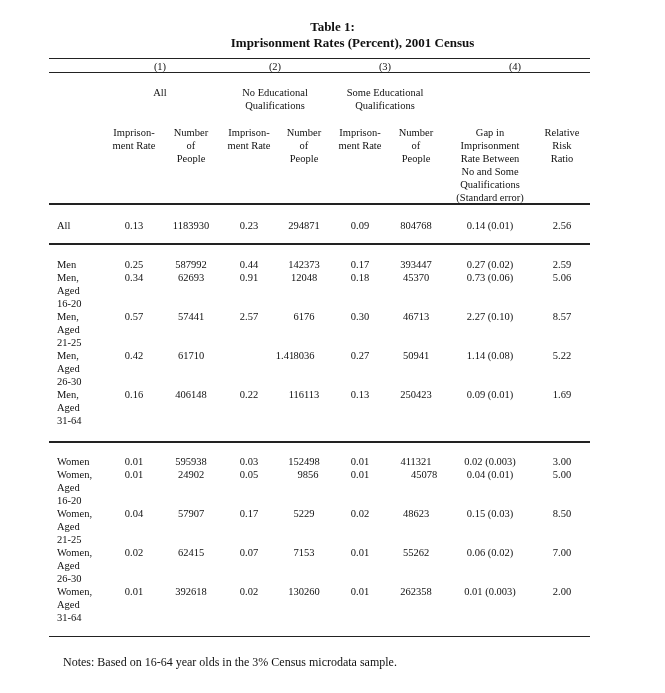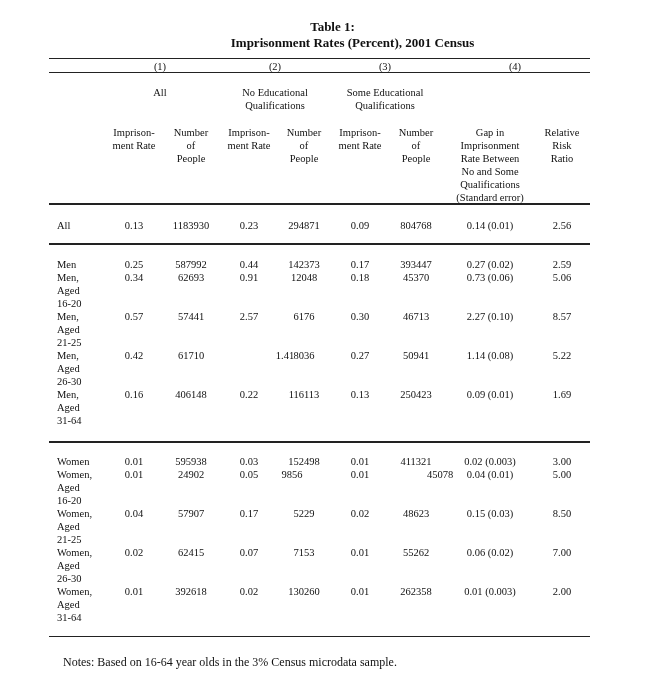--- a/index.html
+++ b/index.html
@@ -159,23 +159,23 @@
   <div class="cell" style="left:490px;top:455px;">0.02 (0.003)</div>
   <div class="cell" style="left:562px;top:455px;">3.00</div>
 </div>
 <div>
   <div class="rowlabel" style="top:468px;">Women,
 Aged
 16-20</div>
   <div class="cell" style="left:134px;top:468px;">0.01</div>
   <div class="cell" style="left:191px;top:468px;">24902</div>
   <div class="cell" style="left:249px;top:468px;">0.05</div>
-  <div class="cell" style="left:288px;top:468px;padding-left:8px;">9856</div>
+  <div class="cell" style="left:304px;top:468px;padding-left:8px;">9856</div>
   <div class="cell" style="left:360px;top:468px;">0.01</div>
-  <div class="cell" style="left:440px;top:468px;">45078</div>
+  <div class="cell" style="left:424px;top:468px;">45078</div>
   <div class="cell" style="left:490px;top:468px;">0.04 (0.01)</div>
   <div class="cell" style="left:562px;top:468px;">5.00</div>
 </div>
 <div>
   <div class="rowlabel" style="top:507px;">Women,
 Aged
 21-25</div>
   <div class="cell" style="left:134px;top:507px;">0.04</div>
   <div class="cell" style="left:191px;top:507px;">57907</div>
   <div class="cell" style="left:249px;top:507px;">0.17</div>

